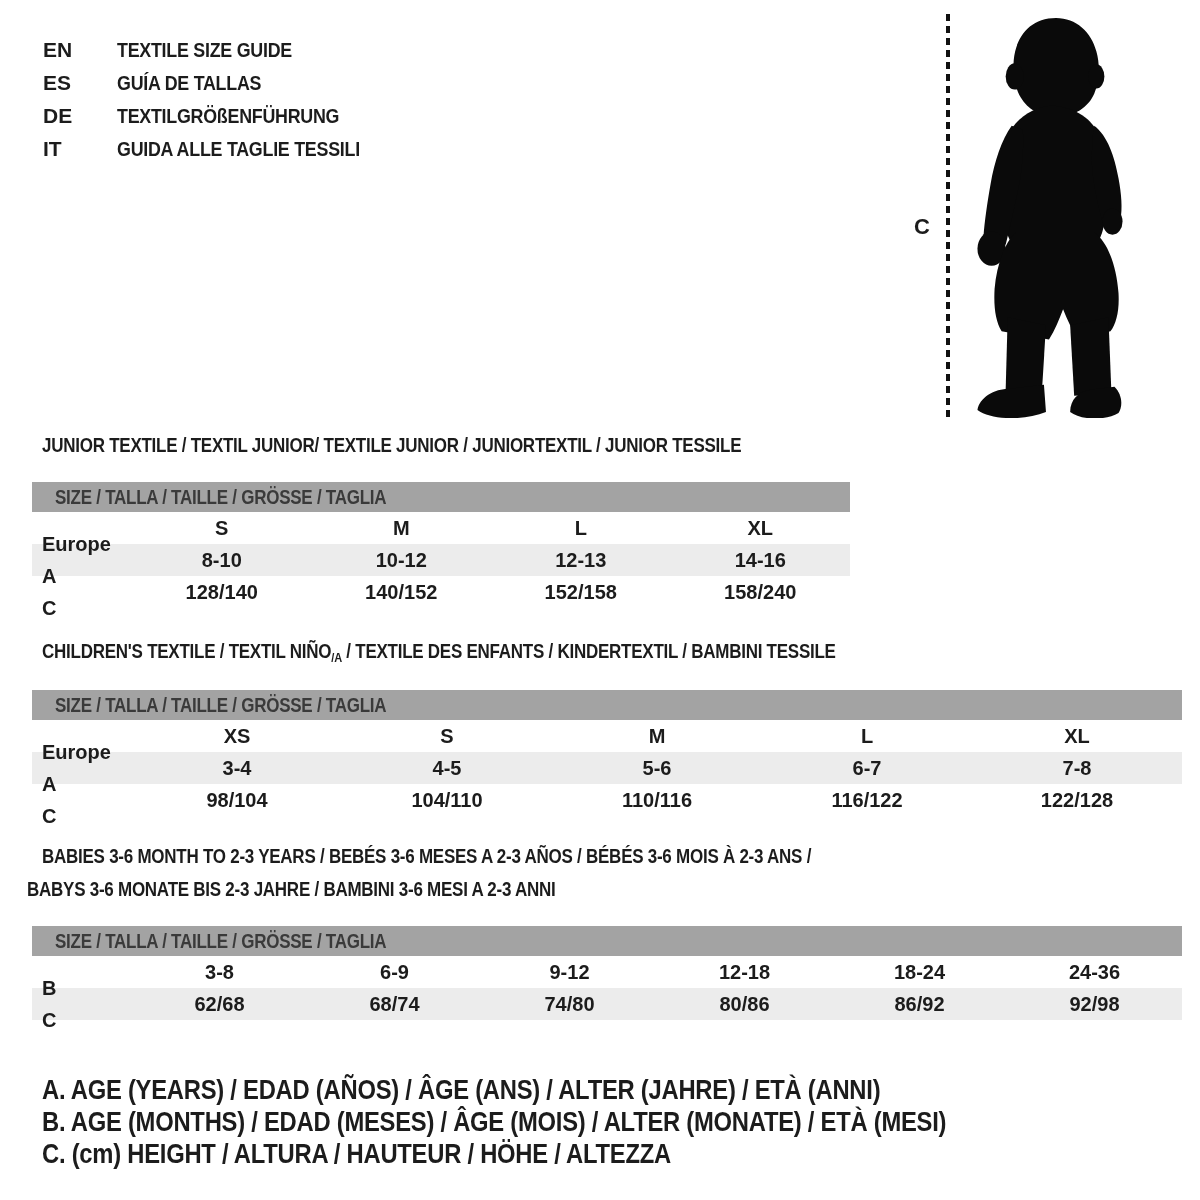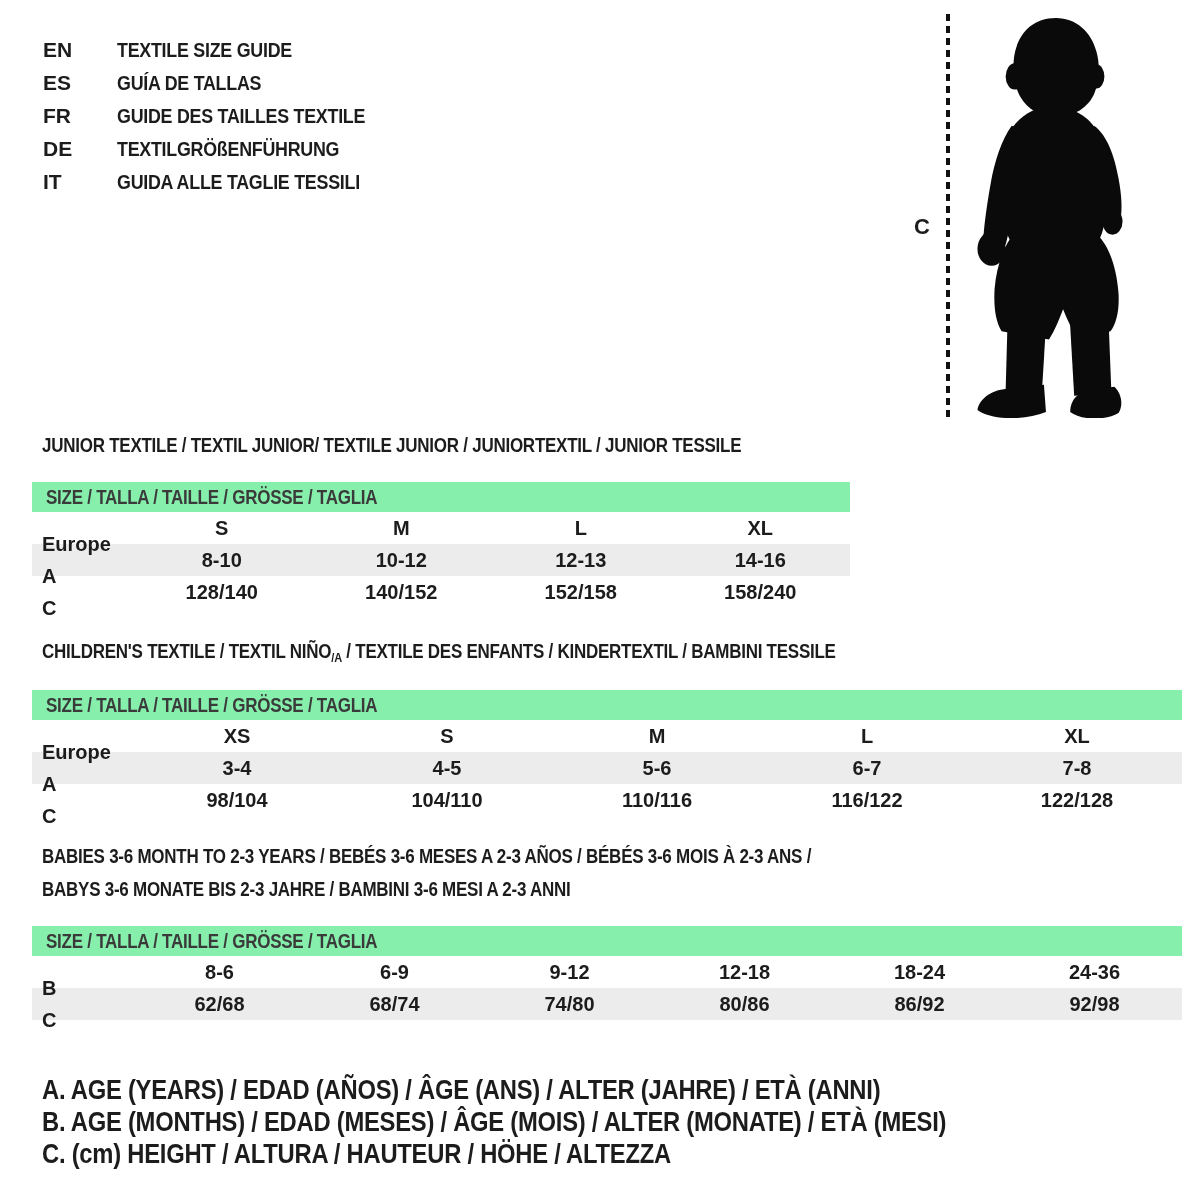--- a/index.html
+++ b/index.html
@@ -18,45 +18,41 @@
   
   .measure-line{left:946px;top:14px;width:4px;height:404px;
     background:repeating-linear-gradient(to bottom,#111 0 7px,transparent 7px 12px);}
   .figure-label{left:914px;top:214px;font-size:22px;}
   .toddler{left:965px;top:15px;}
   
   .sec-title{font-size:20px;height:26px;white-space:nowrap;}
   .subsz{font-size:13px;vertical-align:-4px;}
   
   .tbl{position:absolute;}
-  .size-bar{height:30px;background:#86efac;display:flex;align-items:center;
-    padding-left:14px;color:#3a3a3a;font-size:20px;}
+  .size-bar{height:30px;background:#a3a3a3;display:flex;align-items:center;
+    padding-left:23px;color:#3a3a3a;font-size:20px;}
   .trow{display:flex;align-items:center;height:32px;font-size:20px;}
   .trow .lab{width:100px;flex:0 0 100px;padding-left:10px;box-sizing:border-box;margin-top:32px;}
   .trow .val{flex:1;text-align:center;}
   .shaded{background:#ececec;}
   
   .legend{left:42px;top:1074px;}
   .legend-line{height:32px;font-size:28px;white-space:nowrap;}
 </style>
 </head>
 <body>
 
 <div class="abs langs">
   <div class="lang-row">
     <span class="lang-code">EN</span>
     <span class="sq">TEXTILE SIZE GUIDE</span>
   </div>
   <div class="lang-row">
     <span class="lang-code">ES</span>
     <span class="sq">GUÍA DE TALLAS</span>
-  </div>
-  <div class="lang-row">
-    <span class="lang-code">FR</span>
-    <span class="sq">GUIDE DES TAILLES TEXTILE</span>
   </div>
   <div class="lang-row">
     <span class="lang-code">DE</span>
     <span class="sq">TEXTILGRÖßENFÜHRUNG</span>
   </div>
   <div class="lang-row">
     <span class="lang-code">IT</span>
     <span class="sq">GUIDA ALLE TAGLIE TESSILI</span>
   </div>
 </div>
@@ -149,30 +145,30 @@
     <span class="val">104/110</span>
     <span class="val">110/116</span>
     <span class="val">116/122</span>
     <span class="val">122/128</span>
   </div>
 </div>
 
 <div class="abs sec-title" style="left:42px;top:845px">
   <span class="sq">BABIES 3-6 MONTH TO 2-3 YEARS / BEBÉS 3-6 MESES A 2-3 AÑOS / BÉBÉS 3-6 MOIS À 2-3 ANS /</span>
 </div>
-<div class="abs sec-title" style="left:42px;top:878px">
+<div class="abs sec-title" style="left:27px;top:878px">
   <span class="sq">BABYS 3-6 MONATE BIS 2-3 JAHRE / BAMBINI 3-6 MESI A 2-3 ANNI</span>
 </div>
 <div class="tbl" style="left:32px;top:926px;width:1150px">
   <div class="size-bar">
     <span class="sq">SIZE / TALLA / TAILLE / GRÖSSE / TAGLIA</span>
   </div>
   <div class="trow">
     <span class="lab">B</span>
-    <span class="val">8-6</span>
+    <span class="val">3-8</span>
     <span class="val">6-9</span>
     <span class="val">9-12</span>
     <span class="val">12-18</span>
     <span class="val">18-24</span>
     <span class="val">24-36</span>
   </div>
   <div class="trow shaded">
     <span class="lab">C</span>
     <span class="val">62/68</span>
     <span class="val">68/74</span>

